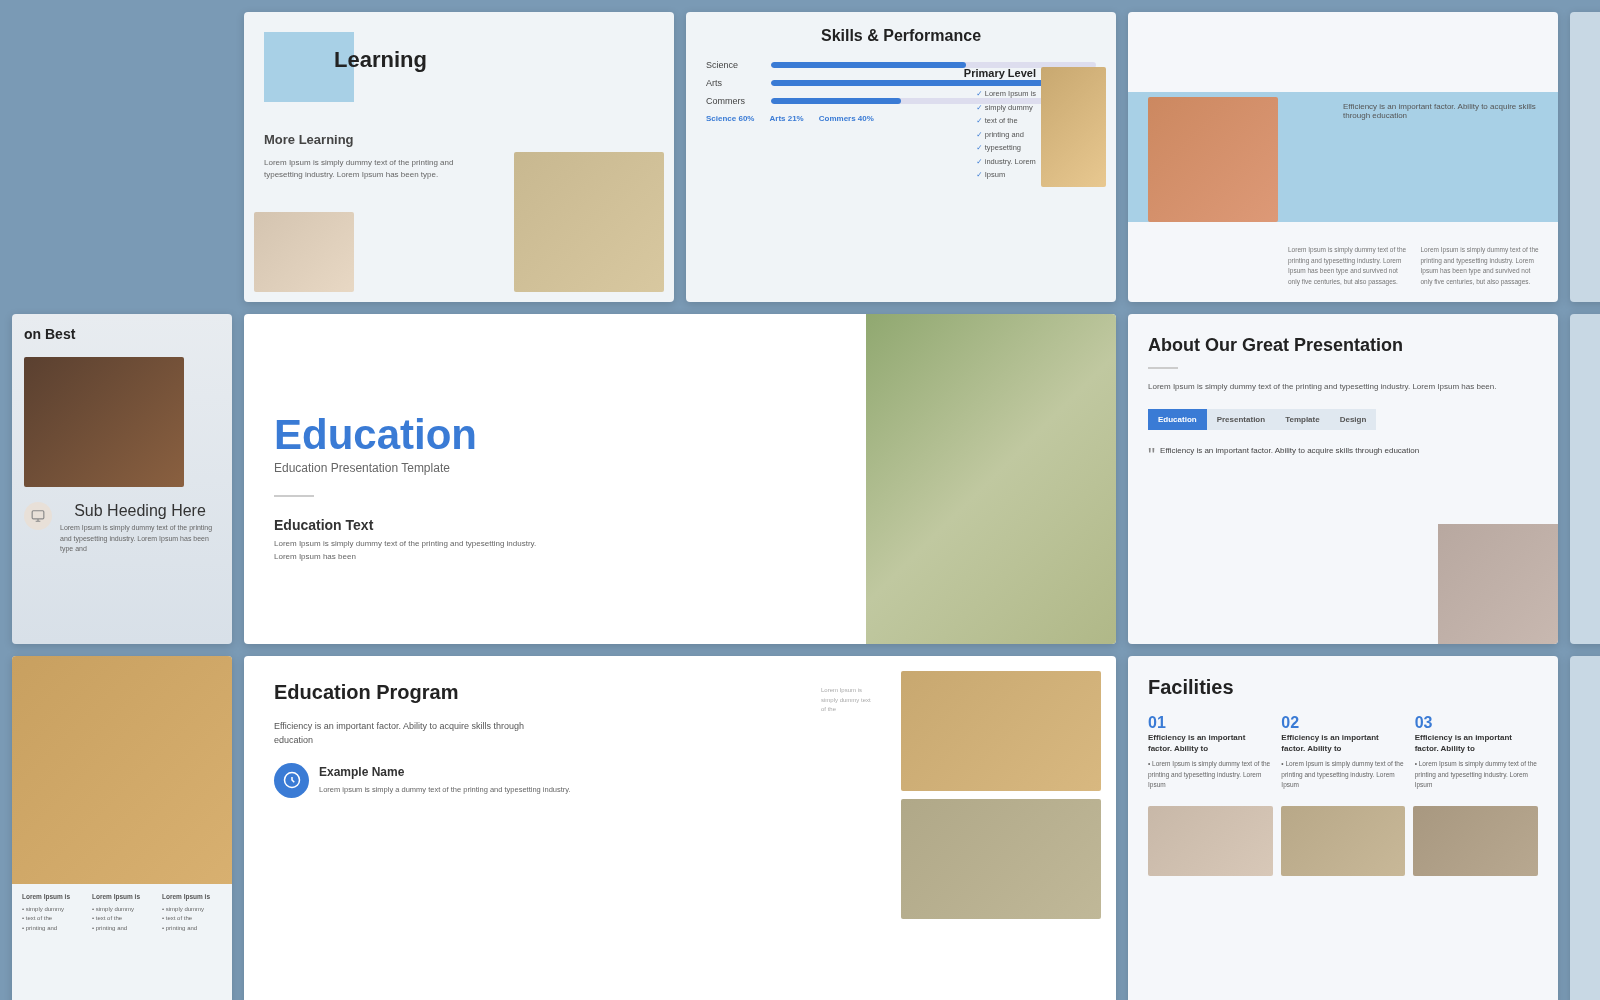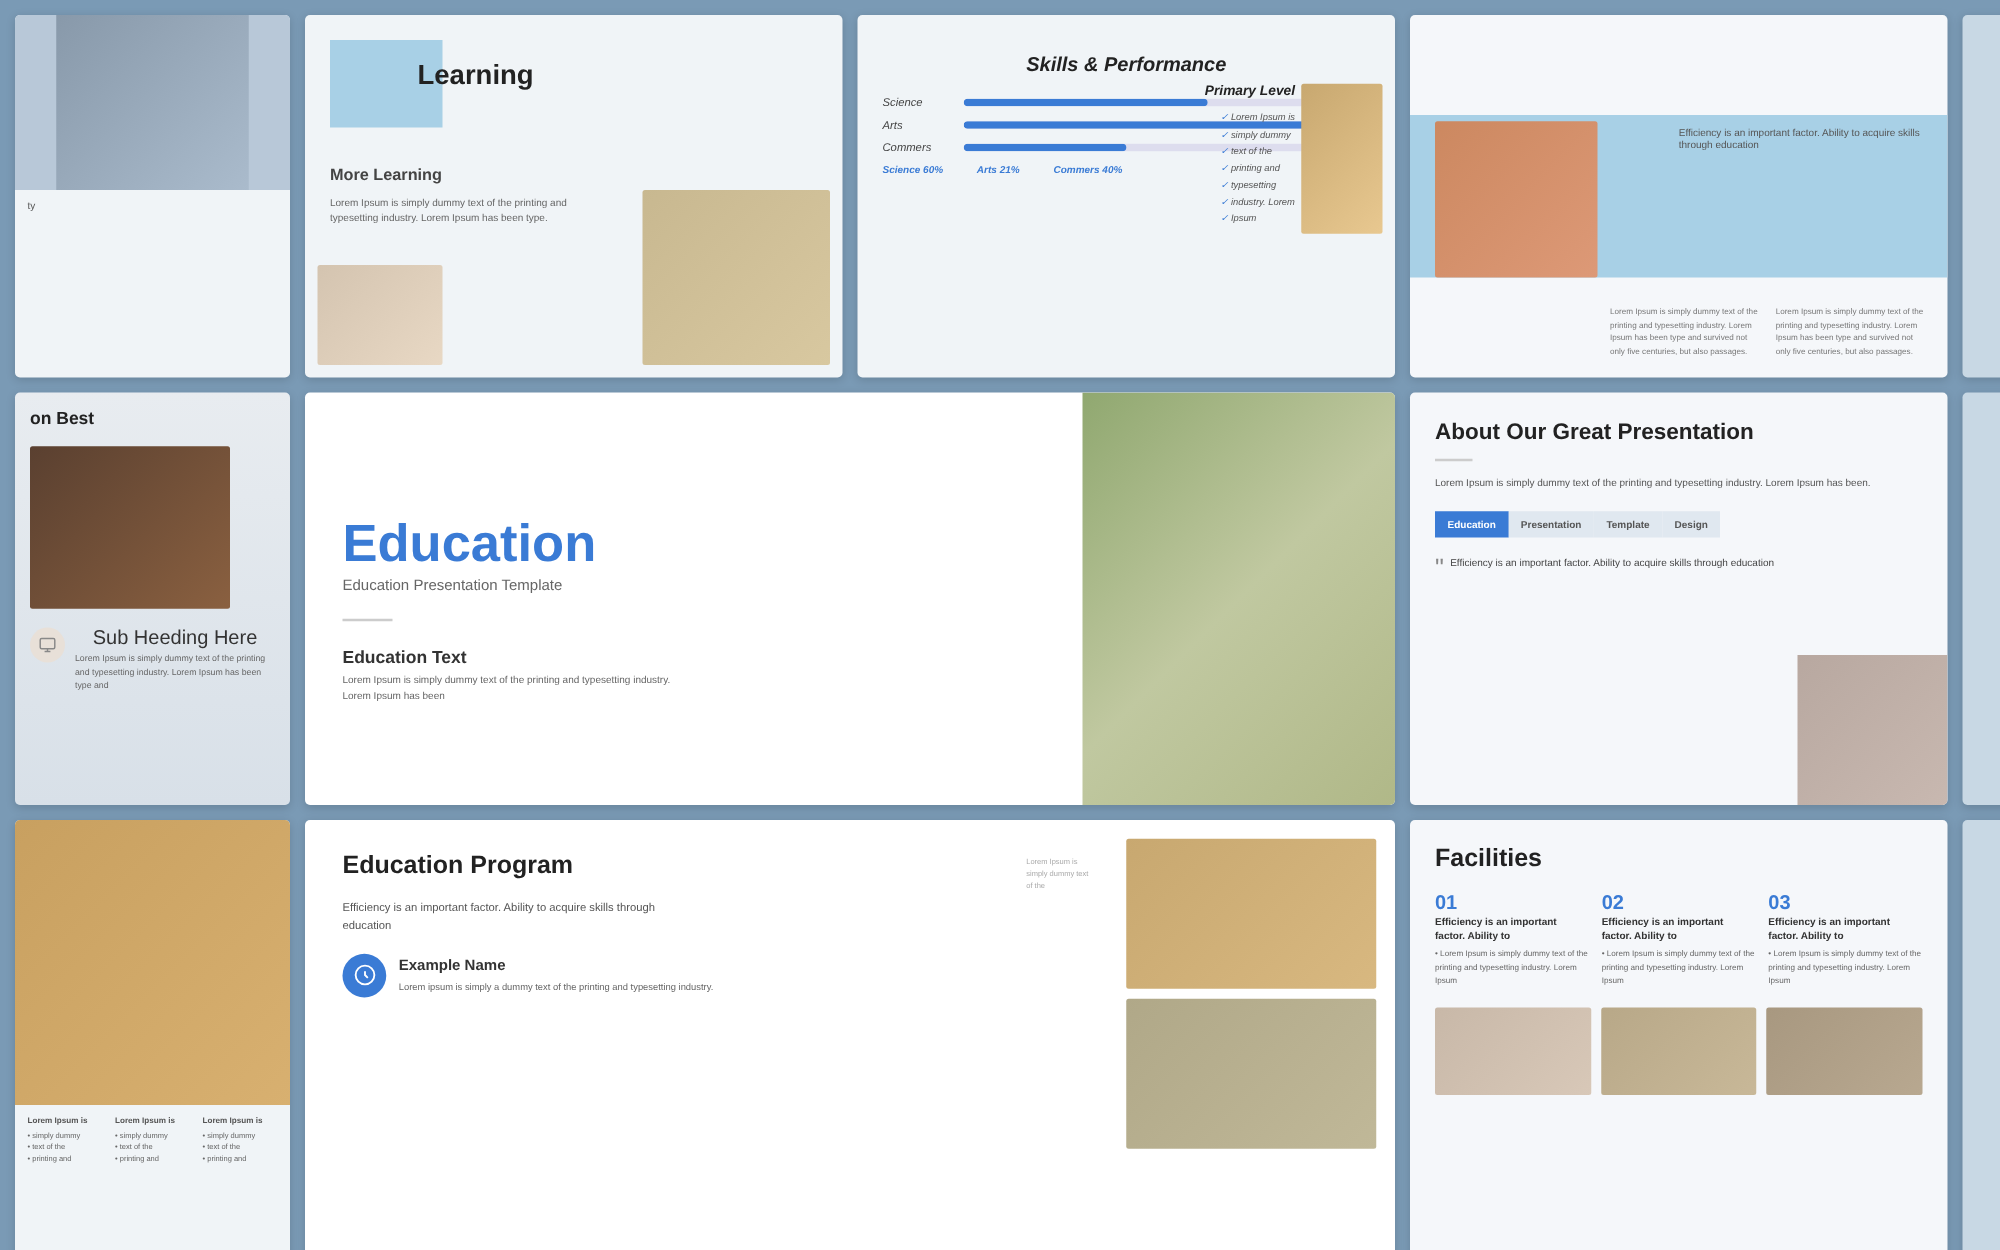--- a/index.html
+++ b/index.html
@@ -122,22 +122,21 @@
       bottom: 10px;
       left: 10px;
       width: 100px;
       height: 80px;
       background: linear-gradient(135deg, #d4c4b0 0%, #e8d8c4 100%);
       border-radius: 2px;
     }
 
     
     .slide-r1c3 {
-      padding: 32px 20px;
-      font-style: italic;
+      padding: 15px 20px;
     }
     .slide-r1c3 .title {
       font-size: 16px;
       font-weight: 700;
       color: #222;
       text-align: center;
       margin-bottom: 15px;
     }
     .skill-row {
       display: flex;
@@ -160,21 +159,21 @@
     .skill-bar-fill {
       height: 100%;
       background: #3a7bd5;
       border-radius: 3px;
     }
     .skill-stats {
       font-size: 8px;
       color: #555;
       margin-top: 8px;
       display: flex;
-      gap: 27px;
+      gap: 15px;
     }
     .skill-stats span { color: #3a7bd5; font-weight: 700; }
     .primary-level {
       position: absolute;
       top: 55px;
       right: 80px;
       font-size: 11px;
       font-weight: 700;
       color: #222;
     }
@@ -580,28 +579,20 @@
     
     .photo-laptop {
       background: linear-gradient(135deg, #7a8a9a 0%, #9aaabb 100%);
     }
   </style>
 </head>
 <body>
 
 <div class="grid-container">
 
-  <div class="slide slide-r1c1">
-    <div class="img-top">
-      <div class="photo-rect photo-laptop"></div>
-    </div>
-    <div class="content">
-      <div class="partial-text">ty</div>
-    </div>
-  </div>
 
   <div class="slide slide-r1c2">
     <div class="blue-box"></div>
     <div class="learning-title">Learning</div>
     <div class="more-learning">More Learning</div>
     <div class="lorem-text">Lorem Ipsum is simply dummy text of the printing and typesetting industry. Lorem Ipsum has been type.</div>
     <div class="photo-hands"></div>
     <div class="photo-bottom" style="background: linear-gradient(135deg, #c8b890 0%, #d8c8a0 100%);">
     </div>
   </div>

